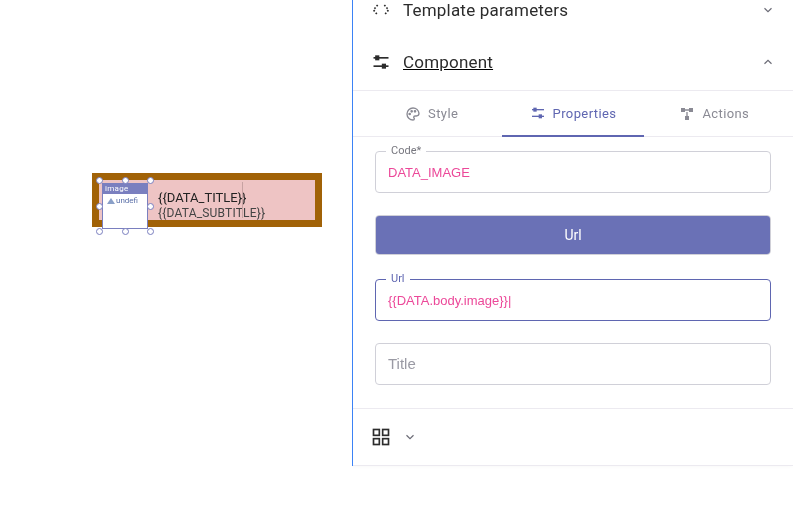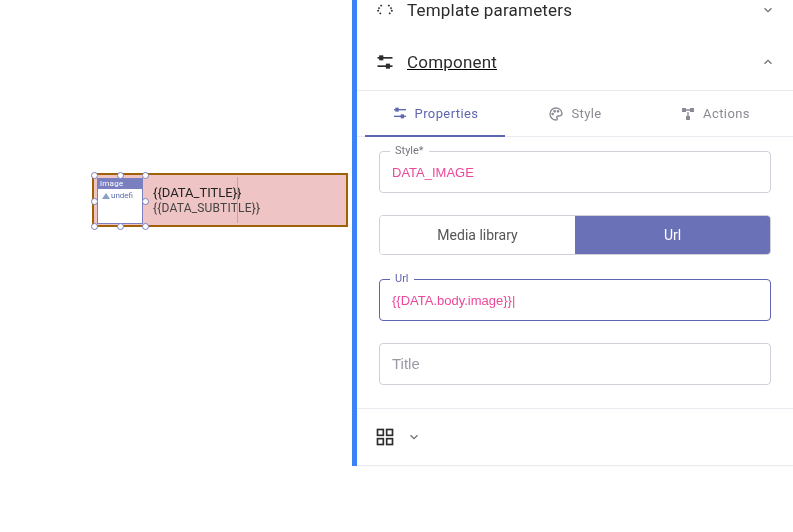--- a/index.html
+++ b/index.html
@@ -1,22 +1,22 @@
 <!DOCTYPE html>
 <html><head>
 <meta charset="utf-8">
 <style>
   * { box-sizing: border-box; margin: 0; padding: 0; }
   html, body { width: 793px; height: 532px; font-family: -apple-system, BlinkMacSystemFont, "Segoe UI", Roboto, sans-serif; background: #fff; overflow: hidden; }
   .root { display: flex; width: 100%; height: 100%; }
   .canvas-area { flex: 1; position: relative; background: #fff; }
   .template-card {
-    position: absolute; left: 92px; top: 173px; width: 256px; height: 54px;
+    position: absolute; left: 92px; top: 173px; width: 230px; height: 54px;
     background: #eec4c4; display: flex; align-items: flex-start;
-    border: 2px solid #a16207;
+    border: 7px solid #a16207;
   }
   .template-divider {
     position: absolute; left: 143px; top: 2px; bottom: 2px; width: 1px; background: #c7a2a2;
   }
   .template-image-slot {
     width: 46px; height: 46px; margin: 3px 0 0 3px; position: relative;
     border: 1px solid #7a7fbf; background: #fff;
   }
   .template-image-label {
     position: absolute; top: -1px; left: -1px; right: -1px; background: #7a7fbf;
@@ -29,21 +29,21 @@
   .ph-icon { display:inline-block; width:0; height:0; border-left:4px solid transparent; border-right:4px solid transparent; border-bottom:6px solid #8aa0c8; margin-right:1px; vertical-align:middle;}
   .selection-handles { position: absolute; inset: -3px; pointer-events: none; }
   .handle { position: absolute; width: 7px; height: 7px; background: #fff; border: 1px solid #7a7fbf; border-radius: 50%; }
   .h-nw { left: -4px; top: -4px; } .h-n { left: 50%; top: -4px; margin-left:-3px;} .h-ne { right: -4px; top: -4px; }
   .h-w { left: -4px; top: 50%; margin-top:-3px;} .h-e { right: -4px; top: 50%; margin-top:-3px;}
   .h-sw { left: -4px; bottom: -4px; } .h-s { left: 50%; bottom: -4px; margin-left:-3px;} .h-se { right: -4px; bottom: -4px; }
   .template-text { margin: 10px 0 0 10px; }
   .template-title { font-size: 13px; font-weight: 400; color: #222; }
   .template-subtitle { font-size: 12px; color: #444; margin-top: 1px; letter-spacing: 0.2px; }
   .right-panel {
-    width: 441px; height: 466px; border-left: 5px solid #3b82f6;
+    width: 441px; height: 466px; border-left: 1px solid #3b82f6;
     box-shadow: -1px 0 4px rgba(0,0,0,0.04); background: #fff; display: flex; flex-direction: column;
     margin-top: 0;
   }
   .panel-section-header {
     display: flex; align-items: center; padding: 4px 18px 14px 18px; cursor: pointer;
     border-bottom: 1px solid #eceaf0;
   }
   .panel-section-header.noborder { border-bottom: none; }
   .panel-section-header.padtop { padding: 18px 18px 18px 18px; text-decoration: underline; }
   .section-icon { width: 20px; height: 20px; margin-right: 12px; color: #2c2c2c; flex-shrink:0; }
@@ -142,64 +142,63 @@
       </span>
       <span class="section-title">Component</span>
       <span class="chev">
         <svg viewBox="0 0 24 24" fill="none" stroke="currentColor" stroke-width="2">
             <polyline points="6 15 12 9 18 15"></polyline>
           </svg>
       </span>
     </div>
 
     <div class="tabs">
+      <div class="tab">
+        <span class="tab-icon">
+          <svg viewBox="0 0 24 24" fill="none" stroke="currentColor" stroke-width="2">
+            <path d="M12 3a9 9 0 1 0 0 18c1 0 2-1 2-2s-1-1-1-2 1-2 2-2h2a4 4 0 0 0 4-4 9 9 0 0 0-9-8z"></path>
+            <circle cx="7" cy="12" r="1" fill="currentColor"></circle>
+              <circle cx="10" cy="8" r="1" fill="currentColor"></circle>
+              <circle cx="15" cy="8" r="1" fill="currentColor"></circle>
+          </svg>
+        </span>
+        <span>Style</span>
+      </div>
       <div class="tab active">
         <span class="tab-icon">
           <svg viewBox="0 0 24 24" fill="none" stroke="currentColor" stroke-width="2">
             <line x1="3" y1="7" x2="21" y2="7"></line>
               <rect x="6" y="5" width="3" height="4" fill="currentColor"></rect>
             <line x1="3" y1="17" x2="21" y2="17"></line>
               <rect x="14" y="15" width="3" height="4" fill="currentColor"></rect>
           </svg>
         </span>
         <span>Properties</span>
-      </div>
-      <div class="tab">
-        <span class="tab-icon">
-          <svg viewBox="0 0 24 24" fill="none" stroke="currentColor" stroke-width="2">
-            <path d="M12 3a9 9 0 1 0 0 18c1 0 2-1 2-2s-1-1-1-2 1-2 2-2h2a4 4 0 0 0 4-4 9 9 0 0 0-9-8z"></path>
-            <circle cx="7" cy="12" r="1" fill="currentColor"></circle>
-              <circle cx="10" cy="8" r="1" fill="currentColor"></circle>
-              <circle cx="15" cy="8" r="1" fill="currentColor"></circle>
-          </svg>
-        </span>
-        <span>Style</span>
       </div>
       <div class="tab">
         <span class="tab-icon">
           <svg viewBox="0 0 24 24" fill="currentColor">
               <rect x="3" y="3" width="6" height="6"></rect>
               <rect x="15" y="3" width="6" height="6"></rect>
               <rect x="9" y="15" width="6" height="6"></rect>
               <path d="M9 6h6M12 9v6" stroke="currentColor" stroke-width="2" fill="none"></path>
             </svg>
         </span>
         <span>Actions</span>
       </div>
     </div>
 
     <div class="component-body">
 
       <div class="fieldset">
-        <span class="fieldset-label">Style*</span>
+        <span class="fieldset-label">Code*</span>
         <input type="text" value="DATA_IMAGE" style="">
       </div>
 
       <div class="toggle-group">
-        <div class="toggle-item">Media library</div>
         <div class="toggle-item active">Url</div>
       </div>
 
       <div class="fieldset focused">
         <span class="fieldset-label">Url</span>
         <input type="text" value="{{DATA.body.image}}|" style="">
       </div>
 
       <div class="fieldset" style="margin-top:6px;">
         <input type="text" placeholder="Title" style="">

